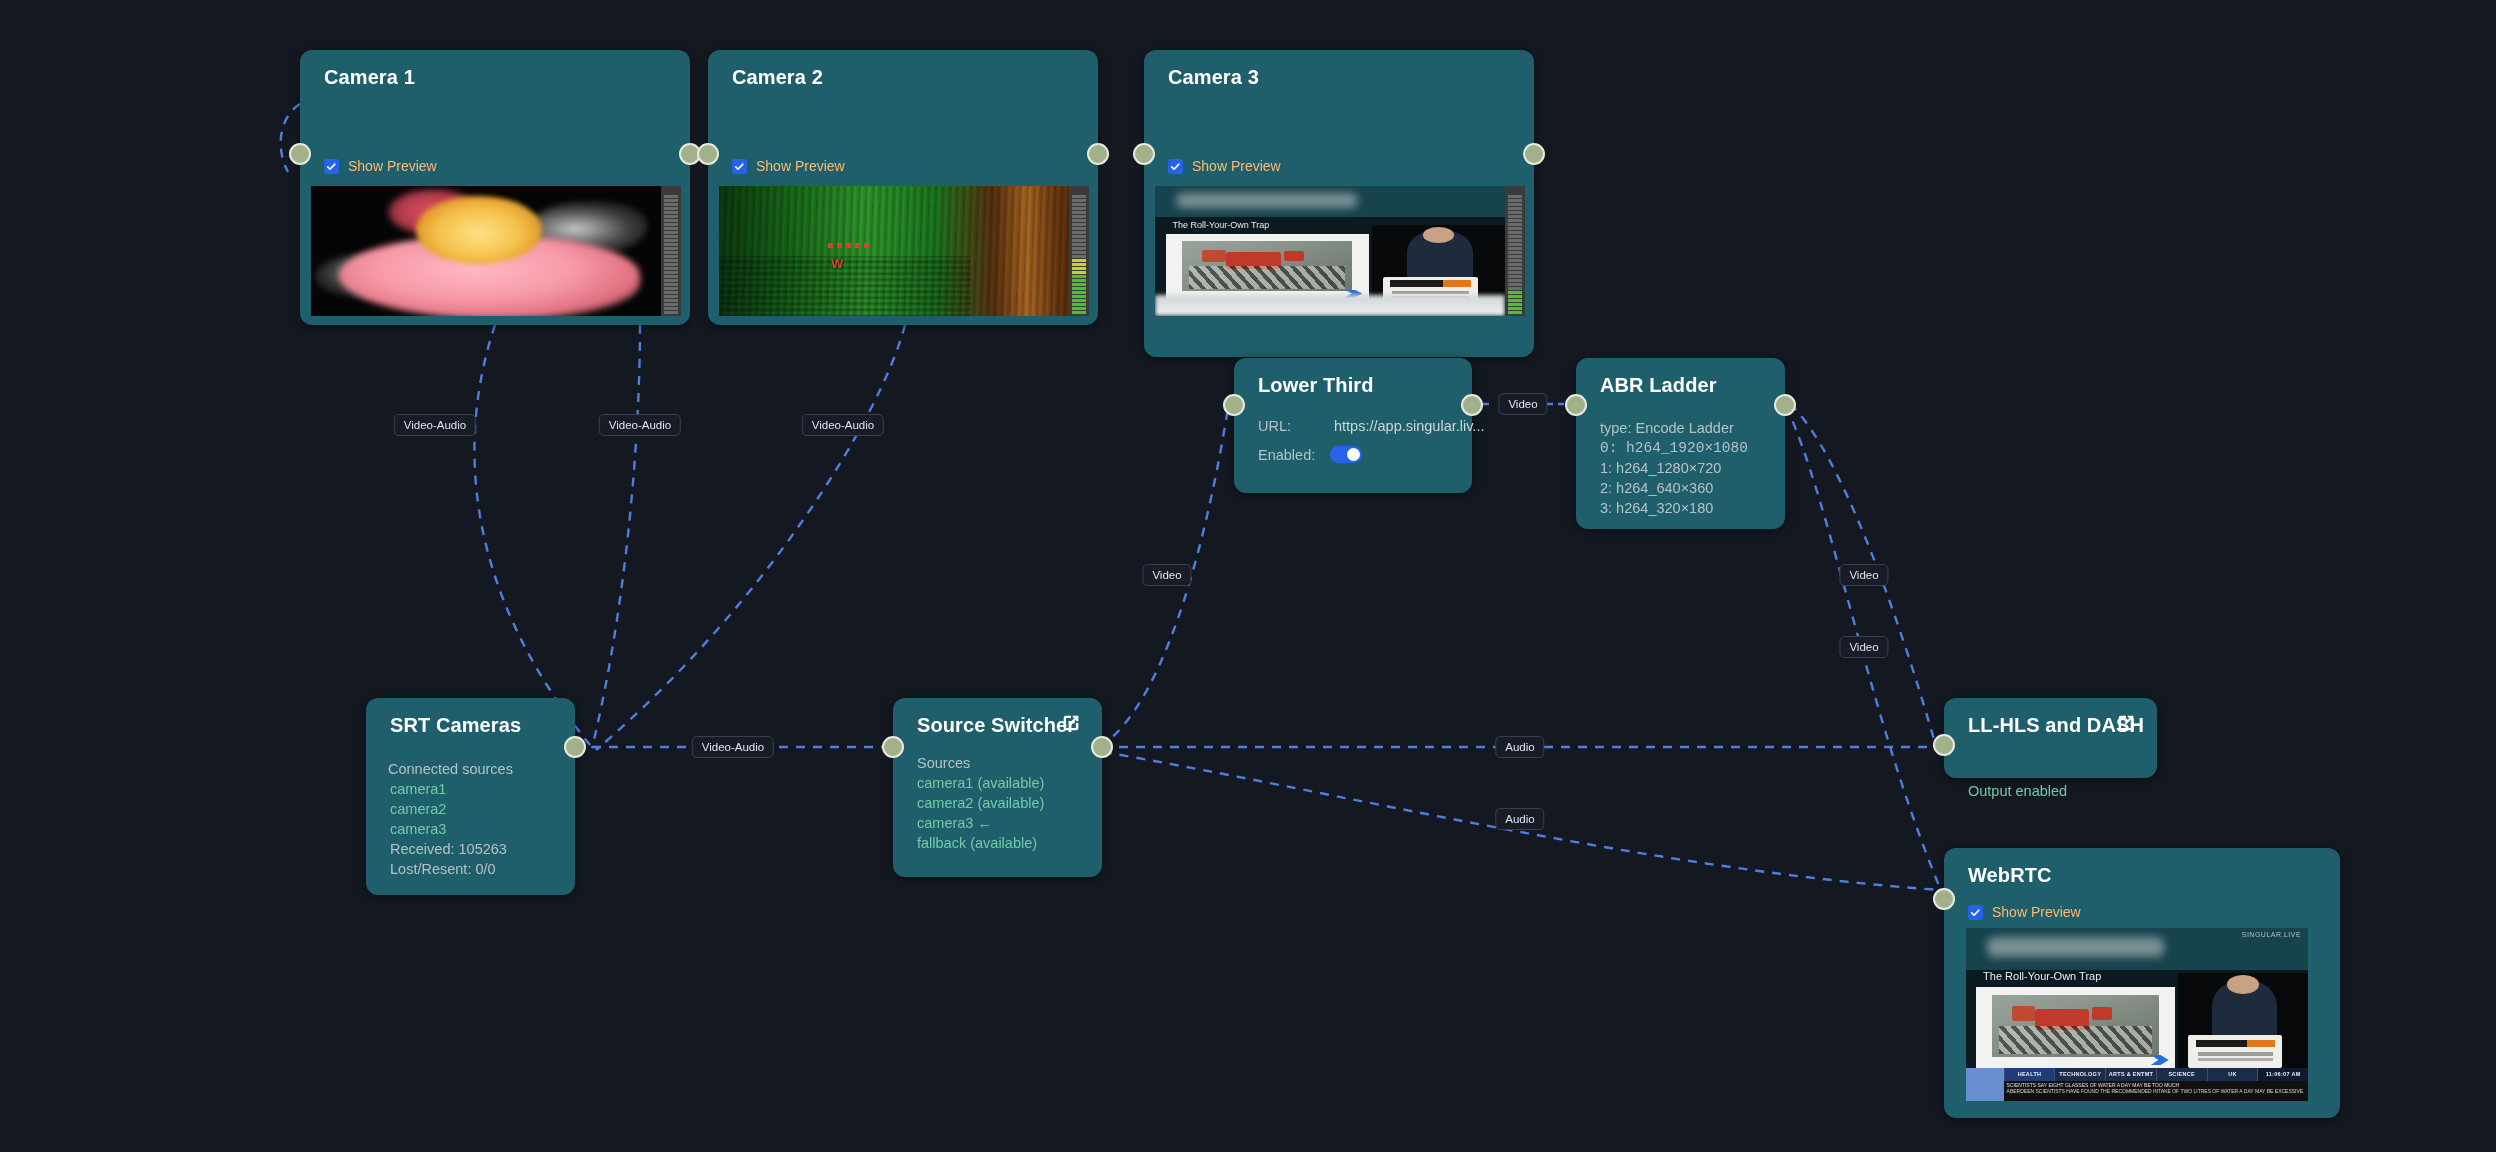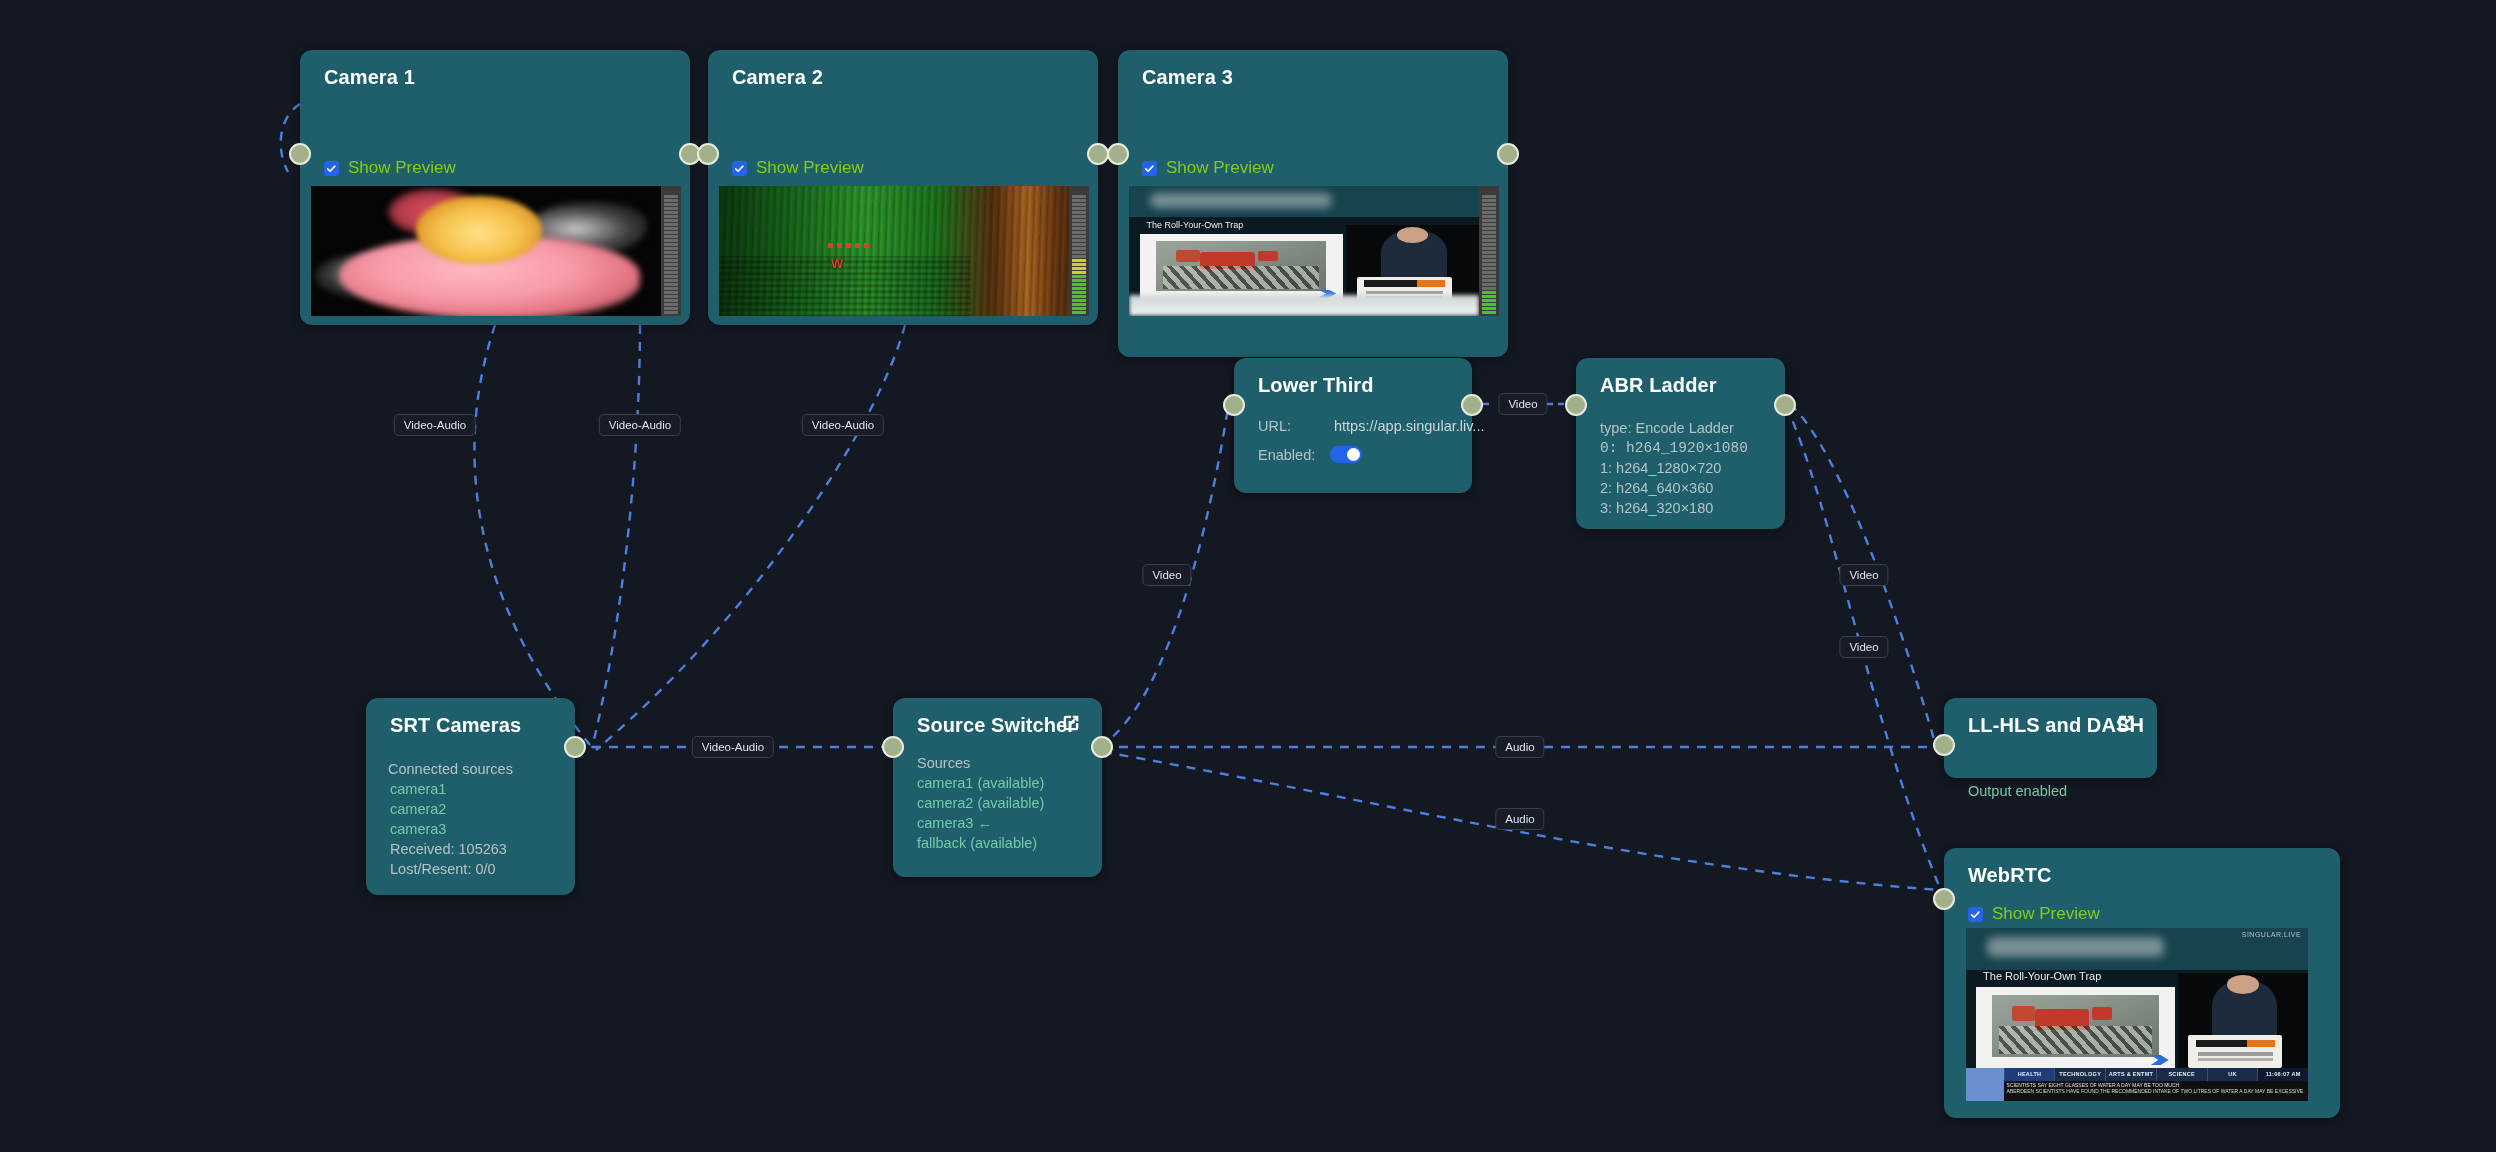--- a/index.html
+++ b/index.html
@@ -30,21 +30,21 @@
     z-index:6;
   }
 
   
   .cb-row{position:absolute;display:flex;align-items:center;gap:9px;}
   .cb{
     width:15px;height:15px;border-radius:3px;background:#2563eb;
     display:flex;align-items:center;justify-content:center;flex:0 0 auto;
   }
   .cb svg{width:11px;height:11px;display:block;}
-  .cb-label{color:#84cc16;font-size:17px;white-space:nowrap;}
+  .cb-label{color:#fdba74;font-size:14px;white-space:nowrap;}
 
   
   .preview{position:absolute;background:#000;overflow:hidden;display:flex;}
   .pv-video{position:relative;flex:1 1 auto;overflow:hidden;background:#0369a1;}
   .meter{width:20px;flex:0 0 auto;background:#3b3b3b;
      display:flex;flex-direction:column-reverse;gap:1px;padding:2px 3px;box-sizing:border-box;}
   .seg{height:3px;background:#6b6b6b;border-radius:0;}
   .seg.on-g{background:#4ec22a;}
   .seg.on-y{background:#c9d12a;}
 
@@ -293,21 +293,21 @@
           <div class="seg"></div>
           <div class="seg"></div>
           <div class="seg"></div>
           <div class="seg"></div>
           <div class="seg"></div>
           <div class="seg"></div>
         </div>
     </div>
   </div>
 
-  <div class="node" style="left:1118px;top:50px;width:390px;height:307px;">
+  <div class="node" style="left:1144px;top:50px;width:390px;height:307px;">
     <div class="node-title">Camera 3</div>
     <div class="handle" style="left:-11px;top:93px;"></div>
     <div class="handle" style="right:-11px;top:93px;"></div>
     <div class="cb-row" style="left:24px;top:108px;">
       <span class="cb">
         <svg viewBox="0 0 16 16">
             <path d="M2.5 8.6l3.4 3.4 7-7.4" fill="none" stroke="#fff" stroke-width="2.4" stroke-linecap="round" stroke-linejoin="round"></path>
           </svg>
       </span>
       <span class="cb-label">Show Preview</span>

